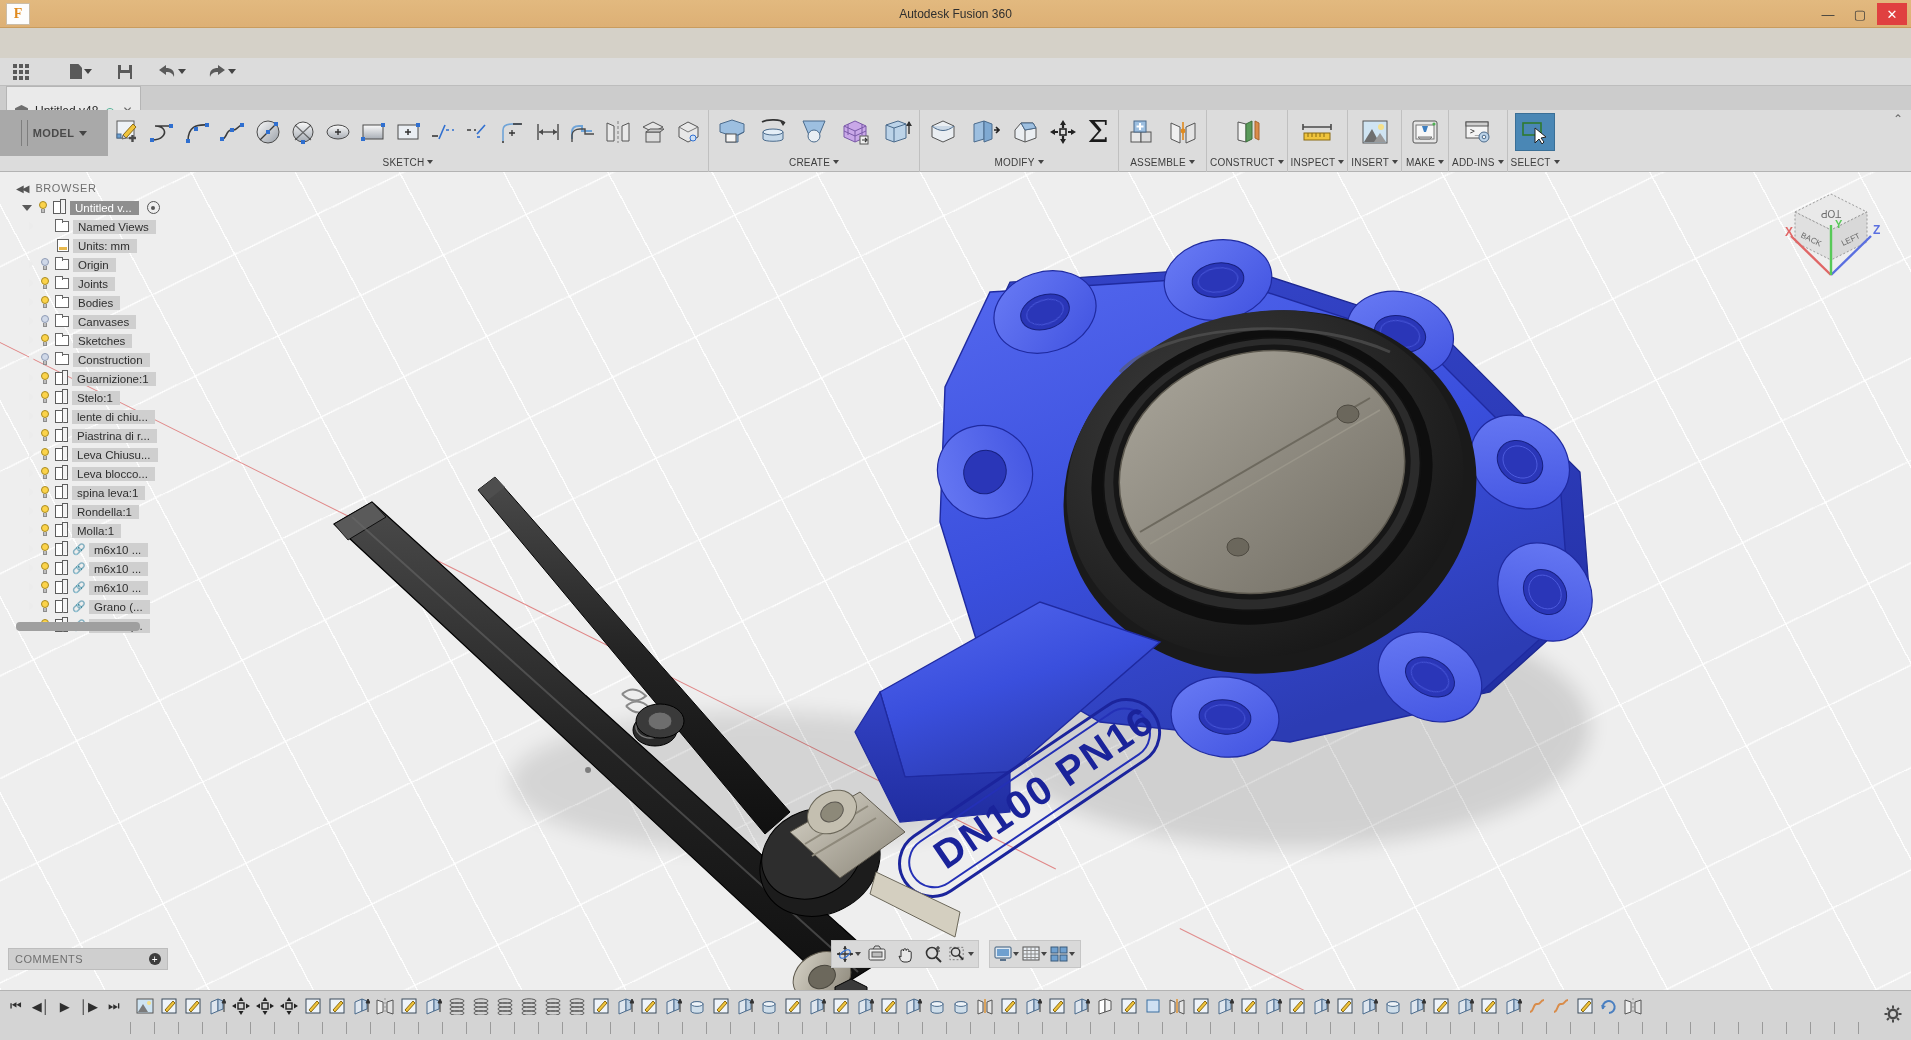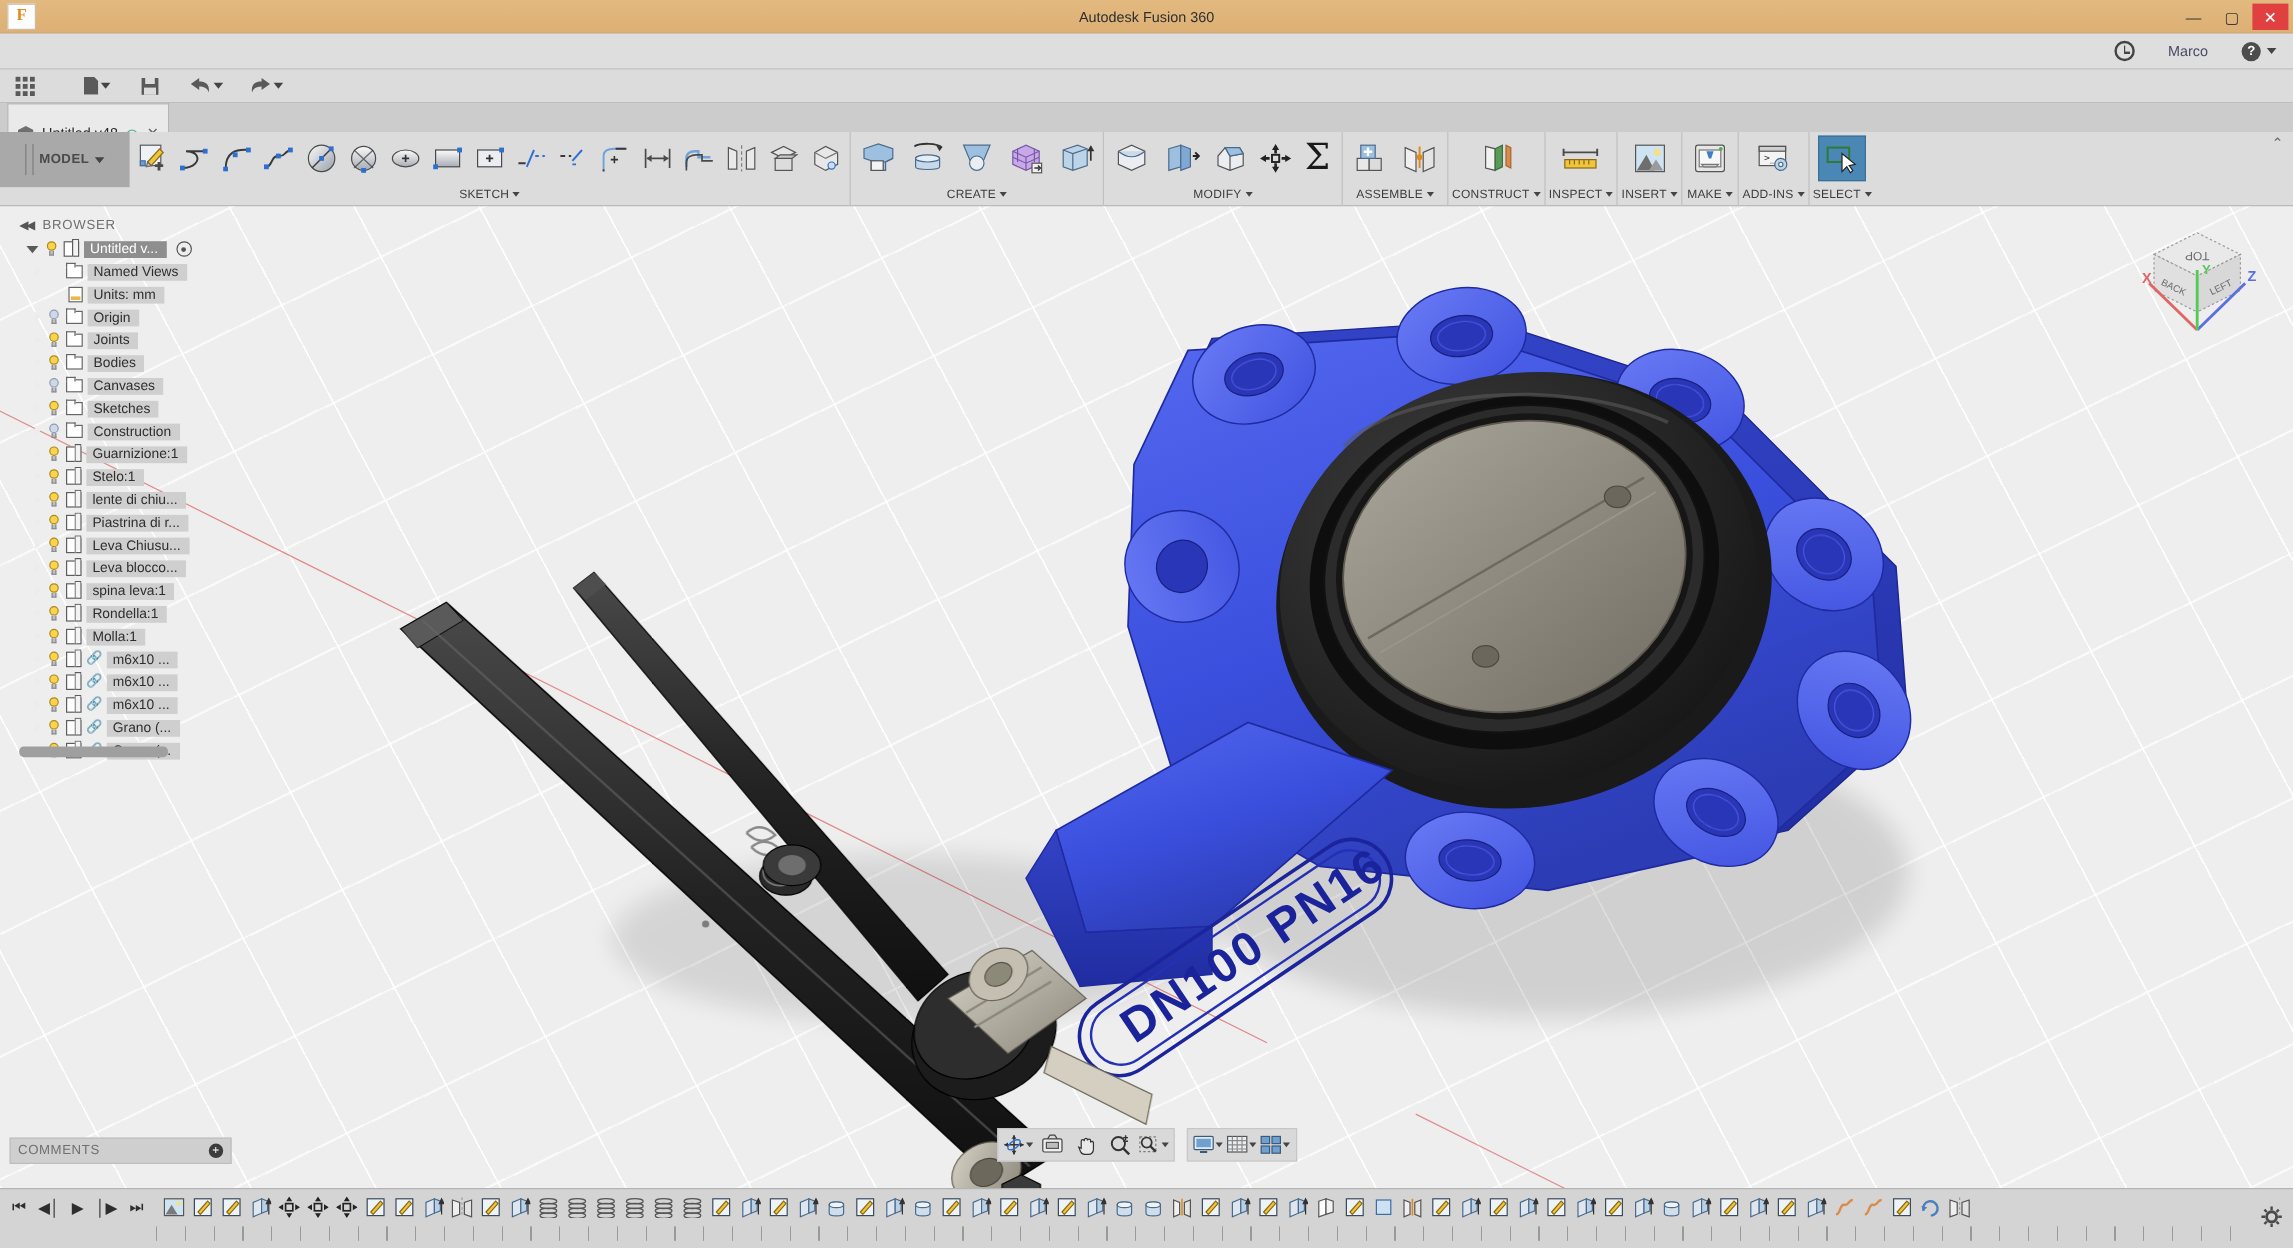--- a/index.html
+++ b/index.html
@@ -159,21 +159,21 @@
   .doc2-ic:after{content:"";position:absolute;left:1px;bottom:1px;right:1px;height:3px;background:#e8b84b;}
   .link-ic { width:13px; height:12px; color:#4a4a4a; font-size:11px; line-height:11px; }
   .brow .lbl { background:#cfcfcf; padding:1px 7px 1px 5px; white-space:nowrap;
                overflow:hidden; text-overflow:ellipsis; max-width:108px; }
   .brow.root .lbl { background:#8e8e8e; color:#fff; font-weight:normal; max-width:86px; }
   .brow .eye { margin-left:4px; width:13px;height:13px;border:1.4px solid #555;border-radius:50%;
                display:flex;align-items:center;justify-content:center; }
   .brow .eye i { width:4px;height:4px;background:#555;border-radius:50%; }
 
   
-  .comments { position:absolute; left:8px; bottom:20px; width:185px; height:22px;
+  .comments { position:absolute; left:8px; bottom:20px; width:160px; height:22px;
               background:#cfcfcf; border:1px solid #bdbdbd; display:flex; align-items:center;
               padding:0 6px; color:#6f6f6f; font-size:11px; letter-spacing:.5px; z-index:6; }
   .cplus { margin-left:auto; width:12px;height:12px;border-radius:50%;background:#3c3c3c;color:#fff;
            font-size:10px;display:flex;align-items:center;justify-content:center; }
   .hscroll { position:absolute; left:8px; bottom:4px; width:190px; height:9px; z-index:6; }
   .hscroll i { display:block; width:124px; height:9px; background:#9f9f9f; border-radius:4px; }
 
   
   .navbar { position:absolute; left:50%; transform:translateX(-50%); bottom:22px;
             display:flex; gap:10px; z-index:6; }
@@ -209,32 +209,20 @@
   <div class="titlebar">
     <div class="tb-logo">F</div>
     <div class="tb-title">Autodesk Fusion 360</div>
     <div class="tb-winbtns">
       <div class="wbtn">—</div>
       <div class="wbtn">▢</div>
       <div class="wbtn close">✕</div>
     </div>
   </div>
 
-  <div class="accountbar">
-    <div class="acc-item">
-      <span class="clock-ic"></span>
-    </div>
-    <div class="acc-item">
-      <span>Marco</span>
-    </div>
-    <div class="acc-item">
-      <span class="help-ic">?</span>
-      <span class="caret"></span>
-    </div>
-  </div>
 
   <div class="qatbar">
     <div class="qbtn">
       <span class="grid9">
           <i></i>
           <i></i>
           <i></i>
           <i></i>
           <i></i>
           <i></i>

